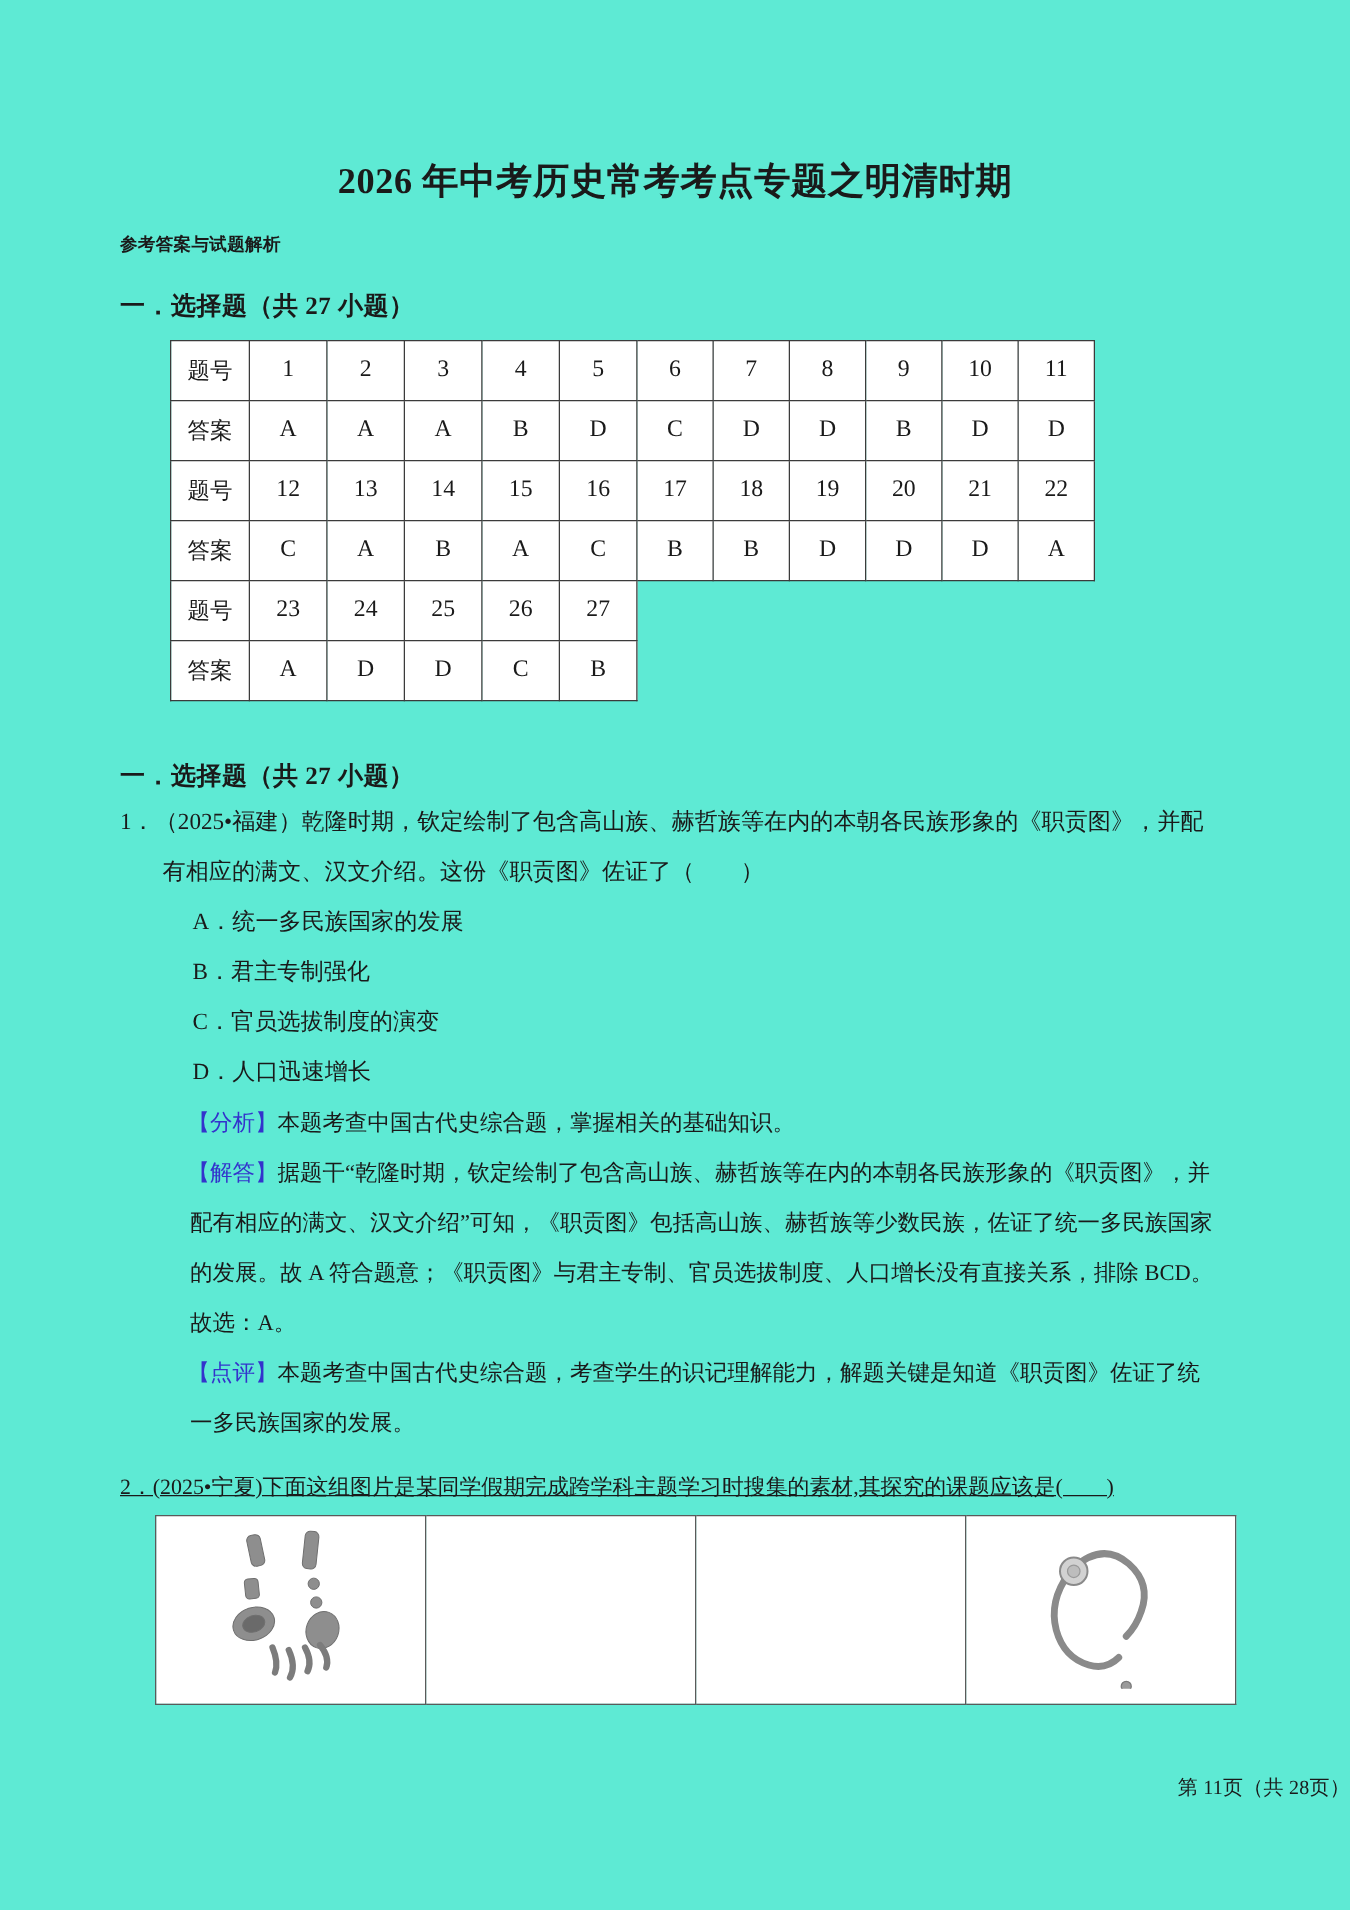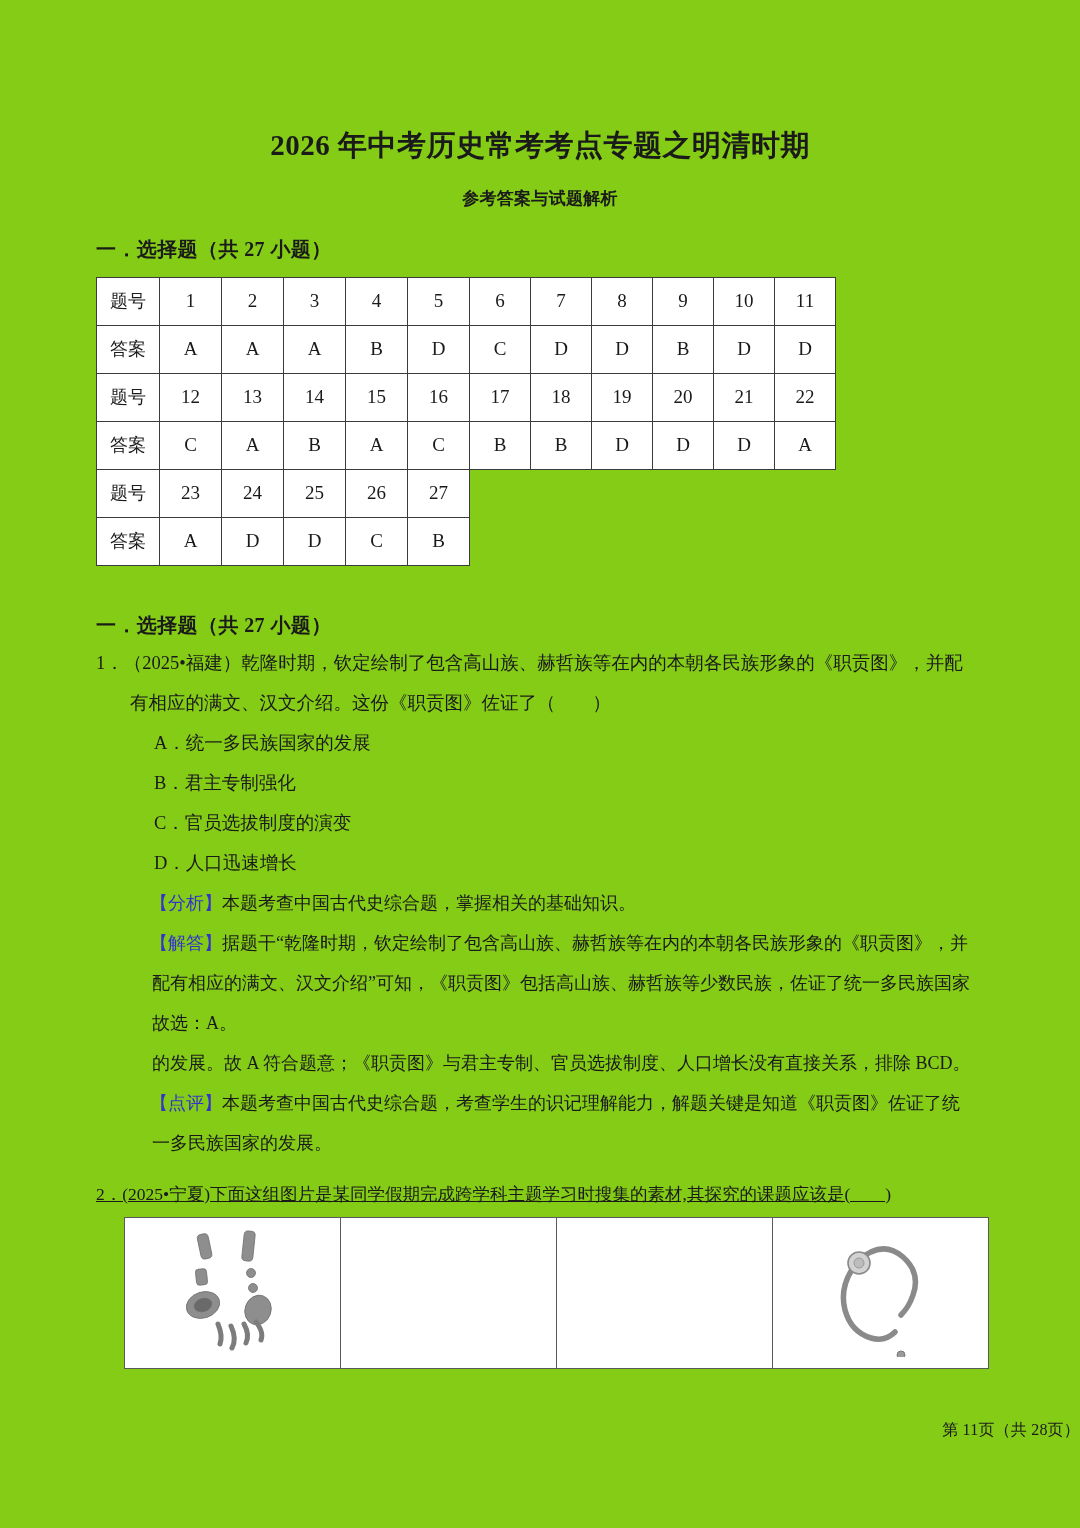--- a/index.html
+++ b/index.html
@@ -14,39 +14,38 @@
     position: relative;
     font-family: "Liberation Serif", "DejaVu Serif", serif;
     color: #1a1a1a;
     overflow: hidden;
   }
   .page {
     position: absolute;
     left: 0; top: 0;
     width: 1080px;
     height: 1528px;
-    background: #84cc16;
+    background: #5eead4;
     box-sizing: border-box;
     padding: 0 96px;
   }
 
   
   .doc-title {
     text-align: center;
     font-size: 29px;
     font-weight: bold;
     letter-spacing: 0.5px;
     margin: 0;
     padding-top: 128px;
     line-height: 1.2;
     font-family: "Liberation Serif", "DejaVu Serif", serif;
   }
   .doc-subtitle {
-    text-align: center;
-    font-size: 17px;
+    font-size: 14px;
     font-weight: bold;
     margin: 0;
     padding-top: 24px;
     letter-spacing: 0.3px;
   }
 
   
   .section-heading {
     font-size: 20px;
     font-weight: bold;
@@ -58,20 +57,21 @@
     padding-top: 0;
   }
 
   
   .answer-table-wrap {
     padding-top: 14px;
   }
   table.answer-table {
     border-collapse: collapse;
     table-layout: fixed;
+    margin-left: 40px;
   }
   table.answer-table td {
     border: 1px solid #3b3b3b;
     height: 47px;
     text-align: center;
     vertical-align: middle;
     font-size: 19px;
     font-family: "Liberation Serif", "DejaVu Serif", serif;
     padding: 0;
     background: #fff;
@@ -289,22 +289,22 @@
     <div class="q-option">C．官员选拔制度的演变</div>
     <div class="q-option">D．人口迅速增长</div>
 
     <div class="q-note">
       <span class="tag">【分析】</span><span>本题考查中国古代史综合题，掌握相关的基础知识。</span>
     </div>
 
     <div class="q-note">
       <span class="tag">【解答】</span><span>据题干“乾隆时期，钦定绘制了包含高山族、赫哲族等在内的本朝各民族形象的《职贡图》，并</span>
       <span class="hang">配有相应的满文、汉文介绍”可知，《职贡图》包括高山族、赫哲族等少数民族，佐证了统一多民族国家</span>
+      <span class="hang">的发展。故 A 符合题意；《职贡图》与君主专制、官员选拔制度、人口增长没有直接关系，排除 BCD。</span>
       <span class="hang">故选：A。</span>
-      <span class="hang">的发展。故 A 符合题意；《职贡图》与君主专制、官员选拔制度、人口增长没有直接关系，排除 BCD。</span>
     </div>
 
     <div class="q-note">
       <span class="tag">【点评】</span><span>本题考查中国古代史综合题，考查学生的识记理解能力，解题关键是知道《职贡图》佐证了统</span>
       <span class="hang">一多民族国家的发展。</span>
     </div>
   </div>
 
   <div class="q-block">
     <div class="q2-stem">2．(2025•宁夏)下面这组图片是某同学假期完成跨学科主题学习时搜集的素材,其探究的课题应该是(　　)</div>

